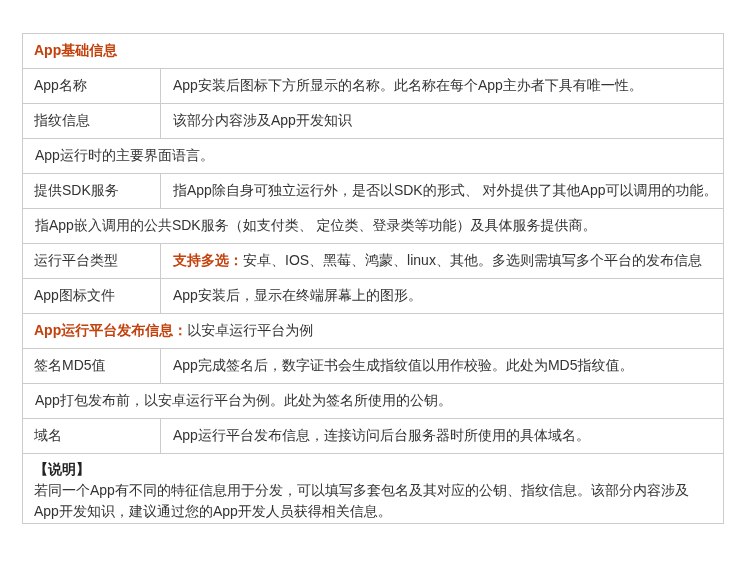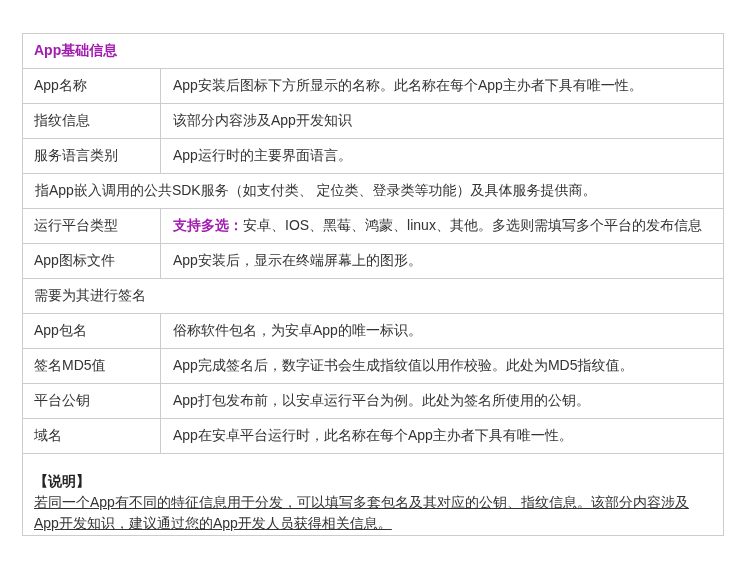--- a/index.html
+++ b/index.html
@@ -50,99 +50,96 @@
     flex: 1;
     box-sizing: border-box;
     padding: 0 10px 0 11px;
     display: flex;
     align-items: center;
     overflow: hidden;
     white-space: nowrap;
   }
   .bold {
     font-weight: bold;
-    color: #a21caf;
+    color: #c2410c;
   }
   .note-row {
     height: 69px;
     display: block;
   }
   .note-cell {
     box-sizing: border-box;
     padding: 5px 12px 0 11px;
     line-height: 21px;
-    margin-top: 12px;
   }
   .note-title {
     font-weight: bold;
     color: #222222;
     display: block;
   }
   .note-body {
     display: block;
-    text-decoration: underline;
   }
 </style>
 </head>
 <body>
 
 <div class="tbl">
 
   <div class="row">
     <div class="full-cell bold">App基础信息</div>
   </div>
 
   <div class="row">
     <div class="label-cell">App名称</div>
     <div class="desc-cell">App安装后图标下方所显示的名称。此名称在每个App主办者下具有唯一性。</div>
   </div>
   <div class="row">
     <div class="label-cell">指纹信息</div>
     <div class="desc-cell">该部分内容涉及App开发知识</div>
   </div>
   <div class="row">
-    <div class="label-cell">服务语言类别</div>
     <div class="desc-cell">App运行时的主要界面语言。</div>
+  </div>
+  <div class="row">
+    <div class="label-cell">提供SDK服务</div>
+    <div class="desc-cell">指App除自身可独立运行外，是否以SDK的形式、 对外提供了其他App可以调用的功能。</div>
   </div>
   <div class="row">
     <div class="desc-cell">指App嵌入调用的公共SDK服务（如支付类、 定位类、登录类等功能）及具体服务提供商。</div>
   </div>
   <div class="row">
     <div class="label-cell">运行平台类型</div>
     <div class="desc-cell">
       <span class="bold">支持多选：</span>
       <span>安卓、IOS、黑莓、鸿蒙、linux、其他。多选则需填写多个平台的发布信息</span>
     </div>
   </div>
   <div class="row">
     <div class="label-cell">App图标文件</div>
     <div class="desc-cell">App安装后，显示在终端屏幕上的图形。</div>
   </div>
 
   <div class="row">
     <div class="full-cell">
-      <span>需要为其进行签名</span>
+      <span class="bold">App运行平台发布信息：</span>
+      <span>以安卓运行平台为例</span>
     </div>
   </div>
 
-  <div class="row">
-    <div class="label-cell">App包名</div>
-    <div class="desc-cell">俗称软件包名，为安卓App的唯一标识。</div>
-  </div>
   <div class="row">
     <div class="label-cell">签名MD5值</div>
     <div class="desc-cell">App完成签名后，数字证书会生成指纹值以用作校验。此处为MD5指纹值。</div>
   </div>
   <div class="row">
-    <div class="label-cell">平台公钥</div>
     <div class="desc-cell">App打包发布前，以安卓运行平台为例。此处为签名所使用的公钥。</div>
   </div>
   <div class="row">
     <div class="label-cell">域名</div>
-    <div class="desc-cell">App在安卓平台运行时，此名称在每个App主办者下具有唯一性。</div>
+    <div class="desc-cell">App运行平台发布信息，连接访问后台服务器时所使用的具体域名。</div>
   </div>
 
   <div class="row note-row">
     <div class="note-cell">
       <span class="note-title">【说明】</span>
       <span class="note-body">若同一个App有不同的特征信息用于分发，可以填写多套包名及其对应的公钥、指纹信息。该部分内容涉及App开发知识，建议通过您的App开发人员获得相关信息。</span>
     </div>
   </div>
 
 </div>

